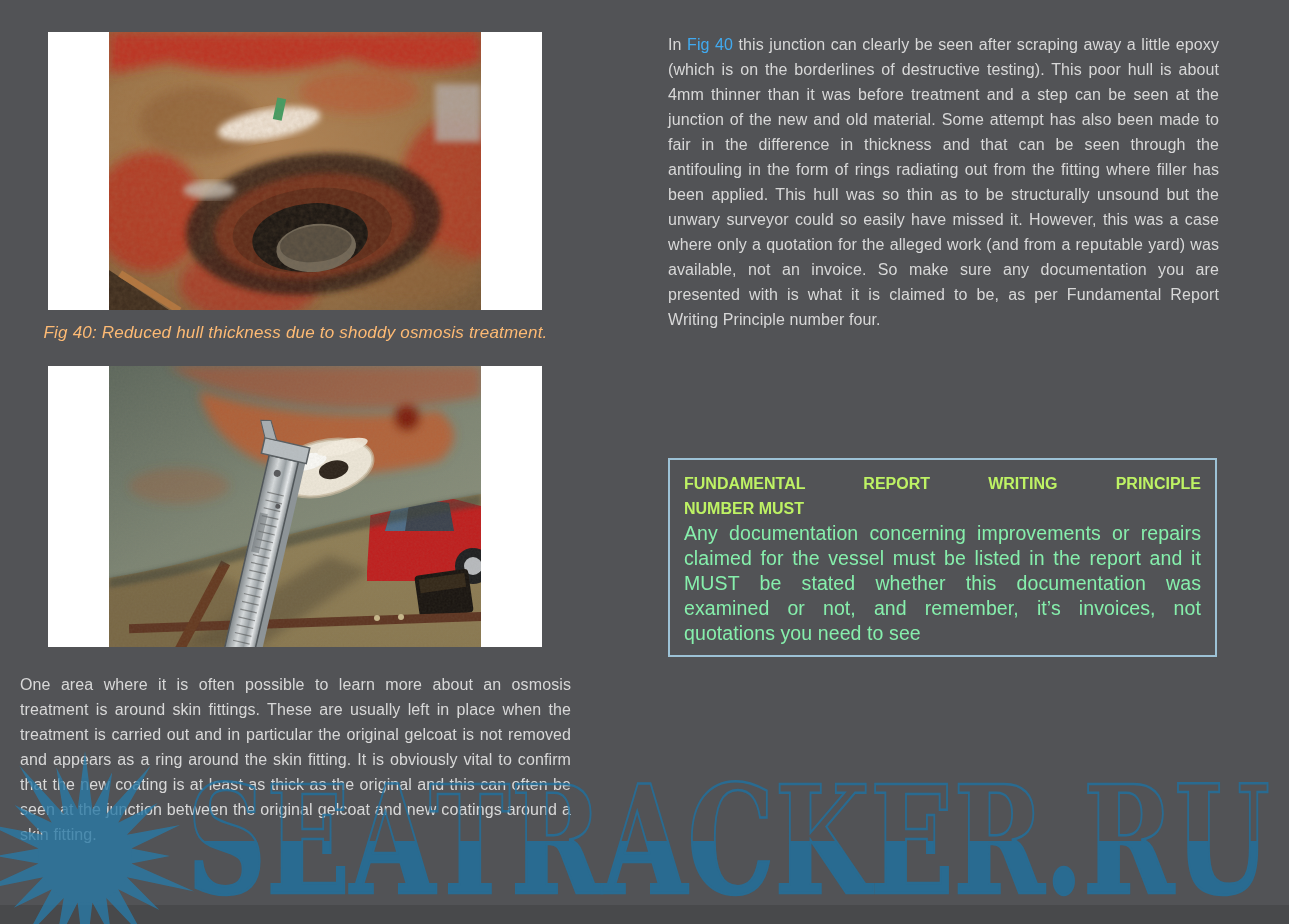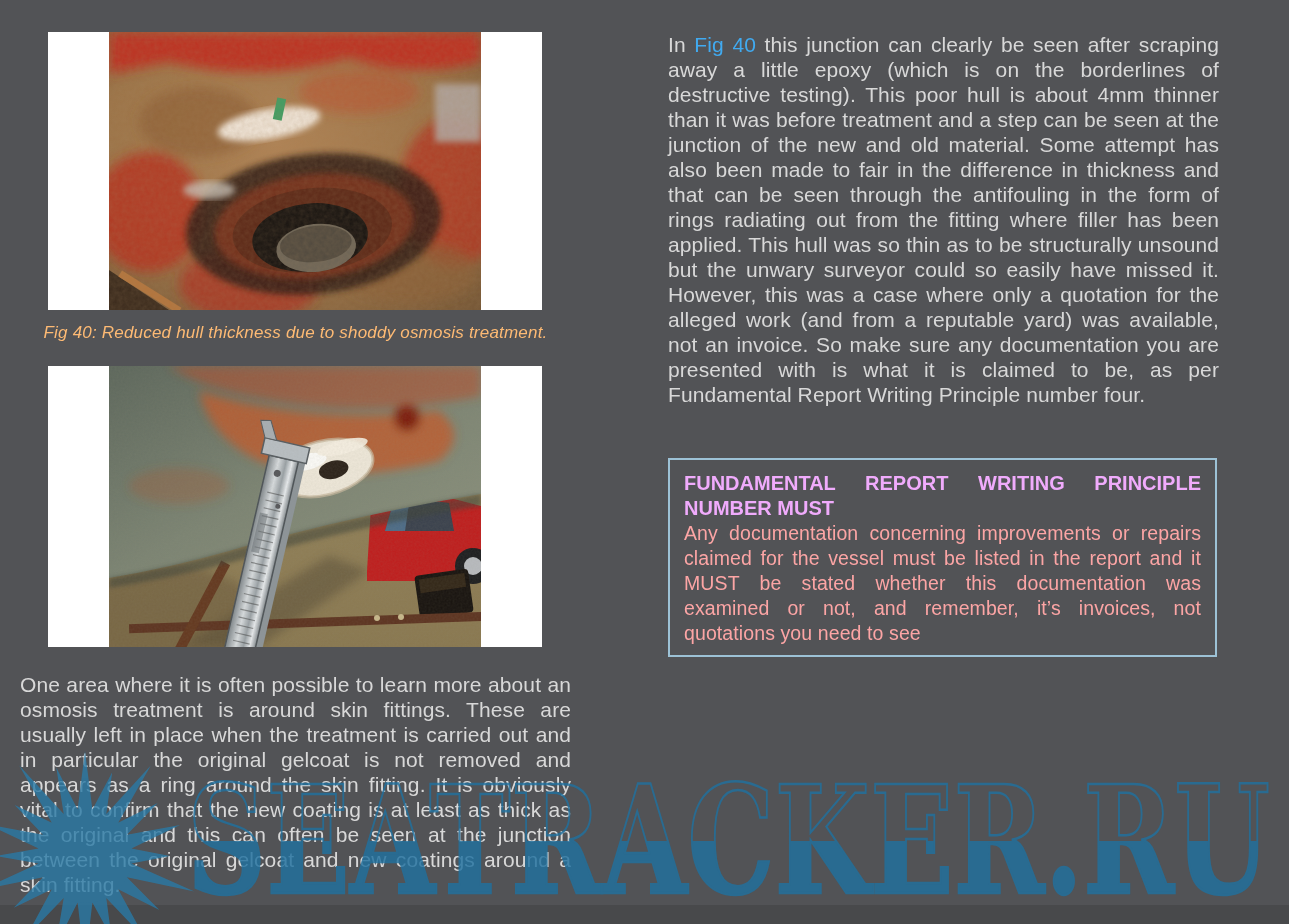--- a/index.html
+++ b/index.html
@@ -4,40 +4,40 @@
 <style>
   html,body{margin:0;padding:0;}
   body{
     width:1289px;height:924px;position:relative;overflow:hidden;
     background:#525356;
     font-family:"Liberation Sans",sans-serif;
     -webkit-font-smoothing:antialiased;
   }
   .abs{position:absolute;}
   .para{
-    color:#d8d8d8;font-size:21px;line-height:25px;
+    color:#d8d8d8;font-size:16px;line-height:25px;
     text-align:justify;letter-spacing:.1px;
   }
   .photo-mat{background:#ffffff;overflow:hidden;}
   .photo-mat svg{display:block;position:absolute;top:0;}
   .caption{
     color:#fdba74;font-size:17px;font-style:italic;text-align:center;
     letter-spacing:.2px;
   }
   .fig-link{color:#41aaf0;cursor:pointer;}
   .principle-box{
     border:2px solid #9dc2d6;box-sizing:border-box;
     padding:11px 14px 12px 14px;
   }
   .principle-title{
-    color:#f0abfc;font-size:20px;line-height:25px;font-weight:bold;
+    color:#bef264;font-size:16px;line-height:25px;font-weight:bold;
   }
   .principle-title .tl1{text-align:justify;text-align-last:justify;}
   .principle-body{
-    color:#fca5a5;font-size:19.5px;line-height:25px;text-align:justify;
+    color:#86efac;font-size:19.5px;line-height:25px;text-align:justify;
     letter-spacing:.1px;
   }
   .footer-bar{left:0;top:905px;width:1289px;height:19px;background:#48494b;z-index:2;}
   .watermark-layer{left:0;top:13px;width:1289px;height:924px;z-index:5;pointer-events:none;}
   .content-layer{z-index:1;}
 </style>
 </head>
 <body>
 
 <div class="abs content-layer" style="left:0;top:0;width:1289px;height:924px;">

